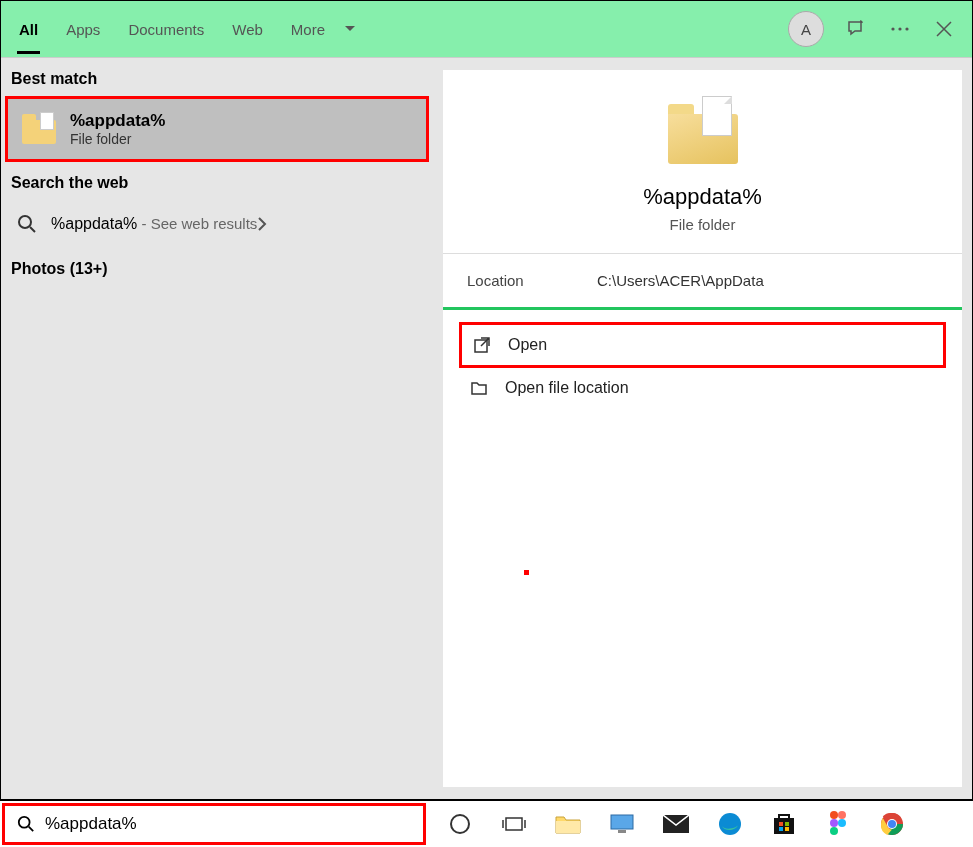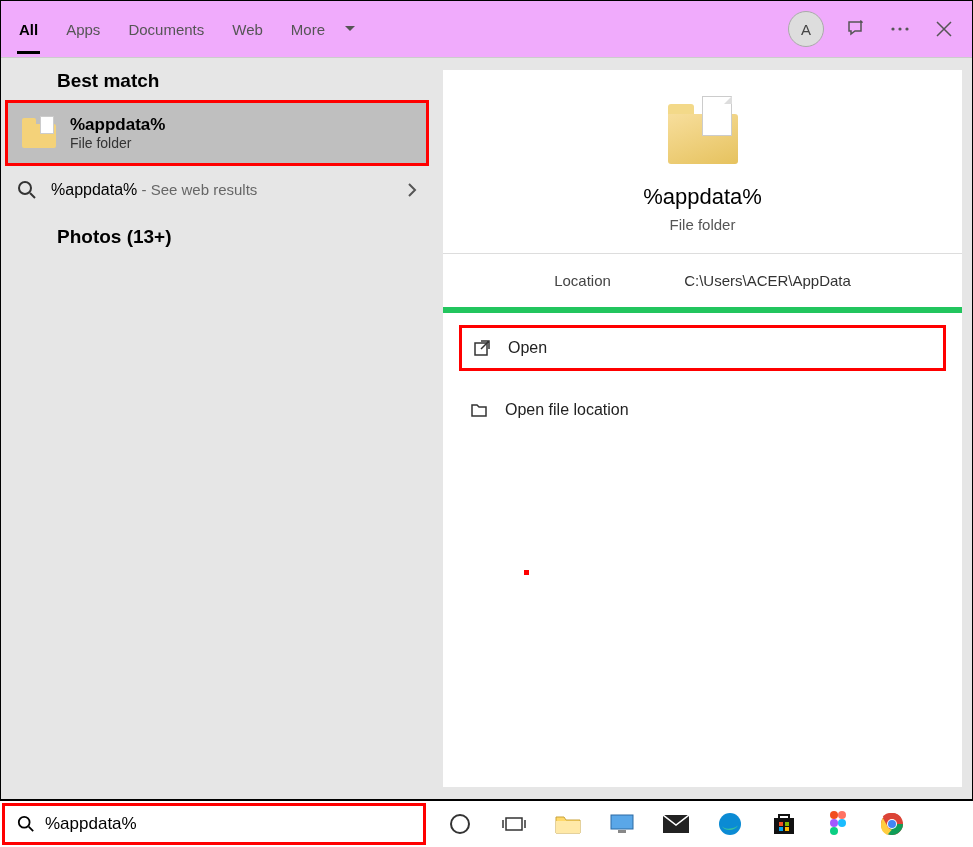--- a/index.html
+++ b/index.html
@@ -1,57 +1,57 @@
 <!DOCTYPE html>
 <html><head>
   <meta charset="utf-8">
   <style>
     * { margin: 0; padding: 0; box-sizing: border-box; font-family: 'Segoe UI', Tahoma, sans-serif; }
     body { width: 973px; height: 847px; background: #fff; overflow: hidden; position: relative; }
     .window { width: 973px; height: 800px; background: #e6e6e6; display: flex; flex-direction: column; border: 1px solid #000; }
-    .header { height: 57px; display: flex; align-items: center; padding: 0 16px; background: #f0abfc; border-bottom: 1px solid #ccc; }
+    .header { height: 57px; display: flex; align-items: center; padding: 0 16px; background: #86efac; border-bottom: 1px solid #ccc; }
     .tabs { display: flex; gap: 24px; flex: 1; }
     .tab { font-size: 15px; color: #555; cursor: pointer; padding: 16px 2px; position: relative; }
     .tab.active { color: #000; font-weight: 600; }
     .tab.active::after { content: ''; position: absolute; bottom: 0; left: 0; right: 0; height: 3px; background: #000; }
     .tab-more { display: flex; align-items: center; gap: 20px; }
     .header-right { display: flex; align-items: center; gap: 20px; }
     .avatar { width: 36px; height: 36px; border-radius: 50%; background: #ddd; border: 1px solid #aaa; display: flex; align-items: center; justify-content: center; font-size: 15px; color: #444; }
     .icon-btn { width: 24px; height: 24px; display: flex; align-items: center; justify-content: center; cursor: pointer; color: #555; }
     .body { flex: 1; display: flex; background: #e6e6e6; }
     .left-panel { width: 432px; background: #e6e6e6; display: flex; flex-direction: column; }
-    .section-label { font-size: 19px; font-weight: 600; padding: 12px 10px 8px; color: #000; margin-left: 46px; }
+    .section-label { font-size: 16px; font-weight: 600; padding: 12px 10px 8px; color: #000; }
     .best-match-item { display: flex; align-items: center; padding: 12px 14px; background: #bfbfbf; gap: 14px; border: 3px solid red; margin: 0 4px; }
     .folder-icon-small { width: 34px; height: 30px; position: relative; }
     .folder-body { position: absolute; bottom: 0; width: 34px; height: 24px; background: #f4d279; border-radius: 0 2px 2px 2px; }
     .folder-tab-s { position: absolute; top: 0; left: 0; width: 14px; height: 8px; background: #f4d279; border-radius: 2px 2px 0 0; }
     .folder-paper-s { position: absolute; right: 2px; top: -2px; width: 14px; height: 18px; background: #fff; border: 1px solid #ccc; }
     .bm-text .title { font-size: 17px; font-weight: 700; color: #000; }
     .bm-text .subtitle { font-size: 14px; color: #333; }
-    .web-item { display: flex; align-items: center; justify-content: space-between; padding: 14px 16px; cursor: pointer; }
+    .web-item { display: flex; align-items: center; padding: 14px 16px; cursor: pointer; }
     .web-left { display: flex; align-items: center; gap: 14px; }
     .web-term { font-size: 16px; color: #000; }
     .web-desc { font-size: 15px; color: #666; }
     .chevron { font-size: 20px; color: #555; }
     .right-panel { flex: 1; background: #e6e6e6; padding: 12px 10px; }
     .detail-card { background: #fff; height: 100%; display: flex; flex-direction: column; }
     .detail-top { padding: 32px 20px 20px; text-align: center; border-bottom: 1px solid #ddd; }
     .folder-large { width: 70px; height: 62px; margin: 0 auto 20px; position: relative; }
     .fl-body { position: absolute; bottom: 0; width: 70px; height: 50px; background: linear-gradient(160deg, #f7de9c, #e6c25e); border-radius: 0 3px 3px 3px; }
     .fl-tab { position: absolute; top: 2px; left: 0; width: 26px; height: 14px; background: #f3d989; border-radius: 3px 3px 0 0; }
     .fl-paper { position: absolute; right: 6px; top: -6px; width: 30px; height: 40px; background: #fff; border: 1px solid #ccc; }
     .fl-paper::before { content: ""; position: absolute; right: -1px; top: -1px; border-width: 0 0 8px 8px; border-style: solid; border-color: transparent transparent #ddd transparent; }
     .detail-title { font-size: 22px; font-weight: 400; color: #000; margin-bottom: 6px; }
     .detail-sub { font-size: 15px; color: #555; }
-    .location-row { display: flex; padding: 18px 24px; border-bottom: 6px solid #22c55e; font-size: 15px; justify-content: center; }
+    .location-row { display: flex; padding: 18px 24px; border-bottom: 3px solid #22c55e; font-size: 15px; }
     .loc-label { width: 130px; color: #444; }
     .loc-value { color: #333; cursor: pointer; }
     .actions { padding: 12px 16px; }
     .action-item { display: flex; align-items: center; gap: 16px; padding: 10px 10px; cursor: pointer; font-size: 16px; color: #222; }
-    .highlight-red { border: 3px solid red; margin-bottom: 19px; }
+    .highlight-red { border: 3px solid red; margin-bottom: 0; }
     .ai-icon { width: 20px; height: 20px; display: flex; align-items: center; justify-content: center; color: #333; }
     .bottom-bar { height: 47px; display: flex; background: #fff; border-top: 1px solid #000; }
     .search-box { width: 424px; display: flex; align-items: center; padding: 0 12px; border: 3px solid red; margin: 2px; gap: 10px; }
     .search-box input { border: none; outline: none; font-size: 17px; flex: 1; background: transparent; }
     .taskbar { flex: 1; display: flex; align-items: center; gap: 22px; padding: 0 16px; background: #fff; }
     .tb-icon { width: 32px; height: 32px; display: flex; align-items: center; justify-content: center; font-size: 20px; cursor: pointer; }
     svg { display: block; }
     .red-dot { position: absolute; left: 524px; top: 570px; width: 5px; height: 5px; background: red; }
   </style>
 </head>
@@ -102,20 +102,21 @@
           <div class="folder-tab-s"></div>
             <div class="folder-body"></div>
             <div class="folder-paper-s"></div>
         </div>
         <div class="bm-text">
           <div class="title">%appdata%</div>
           <div class="subtitle">File folder</div>
         </div>
       </div>
 
+      <div class="section-label">Search the web</div>
       <div class="web-item">
         <div class="web-left">
           <svg width="20" height="20" viewBox="0 0 20 20" fill="none" stroke="#333" stroke-width="2">
               <circle cx="8" cy="8" r="6"></circle>
               <path d="M13 13l5 5"></path>
             </svg>
           <div>
             <span class="web-term">%appdata%</span><span class="web-desc"> - See web results</span>
           </div>
         </div>

